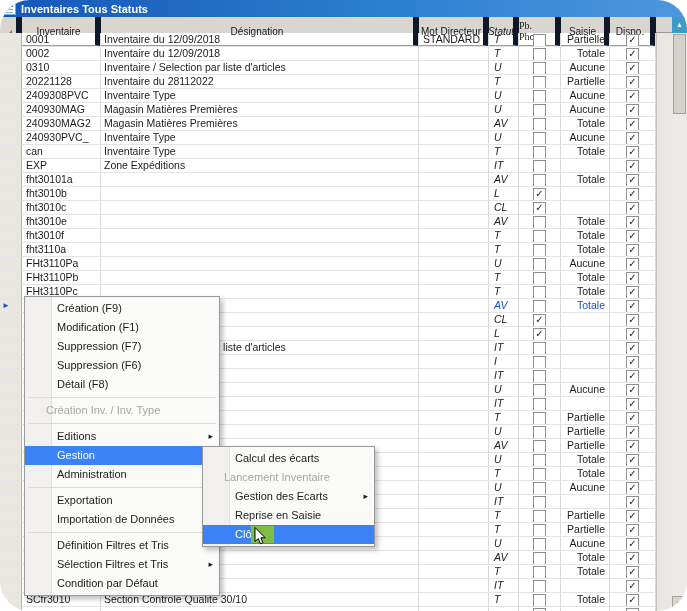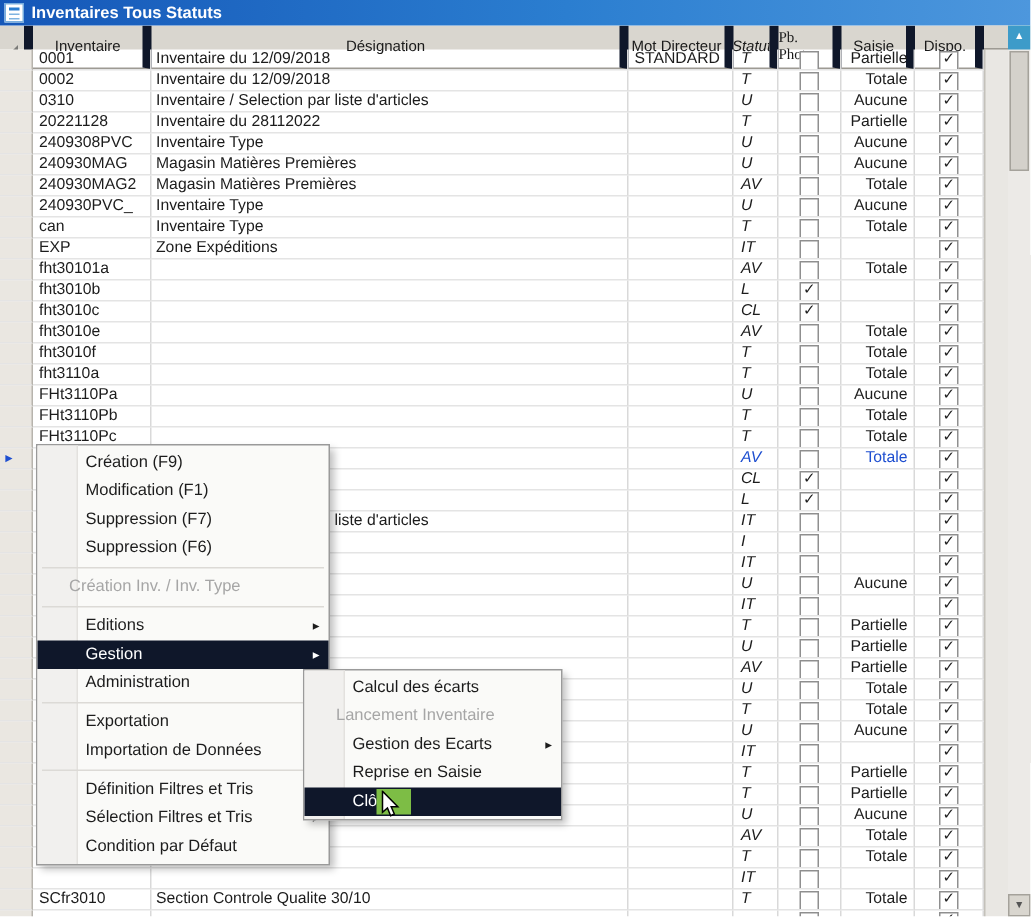--- a/index.html
+++ b/index.html
@@ -1,17 +1,17 @@
 <!DOCTYPE html>
 <html><head>
 <meta charset="utf-8">
 <style>
   html,body{margin:0;padding:0;}
   body{width:687px;height:611px;font-family:"Liberation Sans",sans-serif;background:#fff;}
-  .app{position:relative;width:687px;height:611px;overflow:hidden;background:#fff;}
+  .app{position:relative;width:687px;height:611px;overflow:hidden;background:#fff;border-radius:30px;}
   .titlebar{position:absolute;left:0;top:0;width:100%;height:17px;background:linear-gradient(90deg,#1557b8 0%,#2b7ed0 55%,#4d97dd 100%);display:flex;align-items:center;gap:5px;padding-left:3px;box-sizing:border-box;z-index:2;}
   .titlebar .title{color:#fff;font-size:11px;font-weight:bold;}
   .app-icon{width:13px;height:13px;display:inline-block;position:relative;background:#fff;border:1px solid #79aede;box-sizing:border-box;}
   .app-icon::before{content:"";position:absolute;left:2px;top:2px;right:2px;height:2px;background:#2b7ed0;}
   .app-icon::after{content:"";position:absolute;left:2px;top:6px;right:2px;height:1px;background:#7fb3e0;box-shadow:0 3px 0 #7fb3e0;}
   .grid{position:absolute;left:0;top:17px;width:656px;height:594px;background:#fff;overflow:hidden;z-index:1;}
   .hdr{display:flex;height:16px;background:#d9d6cf;}
   .hdr .cell{display:flex;align-items:center;justify-content:center;font-size:10px;color:#1a1a1a;border-right:6px solid #0f172a;border-bottom:1px solid #9d9a93;box-sizing:border-box;height:29px;overflow:hidden;}
   .row{display:flex;height:14px;}
   .cell{box-sizing:border-box;}
@@ -32,21 +32,21 @@
   .filler{position:absolute;left:656px;top:17px;width:16px;height:594px;background:#e9e7e3;border-left:1px solid #c4c1ba;box-sizing:border-box;z-index:1;}
   .filler-hdr{position:absolute;left:656px;top:17px;width:16px;height:16px;background:#d9d6cf;border-bottom:1px solid #9d9a93;box-sizing:border-box;z-index:2;}
   .vscroll{position:absolute;left:672px;top:17px;width:15px;height:594px;background:#eceae7;z-index:2;}
   .vs-top{position:absolute;left:0;top:0;width:15px;height:16px;background:#3d9bc9;color:#fff;font-size:7px;text-align:center;line-height:16px;}
   .vs-thumb{position:absolute;left:1px;top:17px;width:13px;height:80px;background:#d4d1cb;border:1px solid #a5a29b;box-sizing:border-box;}
   .vs-bottom{position:absolute;left:0;bottom:0;width:15px;height:15px;background:#d9d6cf;border:1px solid #a5a29b;box-sizing:border-box;color:#555;font-size:7px;text-align:center;line-height:13px;}
   .menu{position:absolute;background:#fafaf8;border:1px solid #9a9a9a;box-shadow:3px 3px 5px rgba(0,0,0,0.25);padding:2px 0;box-sizing:border-box;}
   .gutter{position:absolute;left:0;top:0;bottom:0;width:26px;background:#f1f0ee;border-right:1px solid #e3e1de;}
   .menu-items{position:relative;}
   .mi{position:relative;height:19px;line-height:19px;padding-left:32px;font-size:11px;color:#1c1c1c;white-space:nowrap;}
-  .mi.hl{background:#0f172a;color:#fff;}
+  .mi.hl{background:#3b82f6;color:#fff;}
   .mi.dis{color:#a6a6a6;padding-left:21px;}
   .mi .arrow{position:absolute;right:6px;top:0;font-size:9px;}
   .msep{height:7px;position:relative;}
   .msep::after{content:"";position:absolute;left:3px;right:3px;top:3px;border-top:1px solid #dcdad6;}
   #context-menu{left:24px;top:296px;width:196px;z-index:10;}
   #submenu{left:202px;top:446px;width:173px;z-index:11;}
   .click-box{position:absolute;left:48px;top:1px;width:23px;height:17px;background:#7dbd45;}
   .cursor{position:absolute;left:51px;top:2px;width:13px;height:19px;z-index:5;}
 </style>
 </head>
@@ -672,20 +672,21 @@
     <div class="vs-bottom">▼</div>
   </div>
 
   <div class="menu" id="context-menu">
     <div class="gutter"></div>
     <div class="menu-items" id="cm-items">
         <div class="mi"><span>Création (F9)</span></div>
         <div class="mi"><span>Modification (F1)</span></div>
         <div class="mi"><span>Suppression (F7)</span></div>
         <div class="mi"><span>Suppression (F6)</span></div>
+        <div class="mi"><span>Détail (F8)</span></div>
         <div class="msep"></div>
         <div class="mi dis"><span>Création Inv. / Inv. Type</span></div>
         <div class="msep"></div>
         <div class="mi"><span>Editions</span><span class="arrow">▸</span></div>
         <div class="mi hl"><span>Gestion</span><span class="arrow">▸</span></div>
         <div class="mi"><span>Administration</span><span class="arrow">▸</span></div>
         <div class="msep"></div>
         <div class="mi"><span>Exportation</span><span class="arrow">▸</span></div>
         <div class="mi"><span>Importation de Données</span></div>
         <div class="msep"></div>

